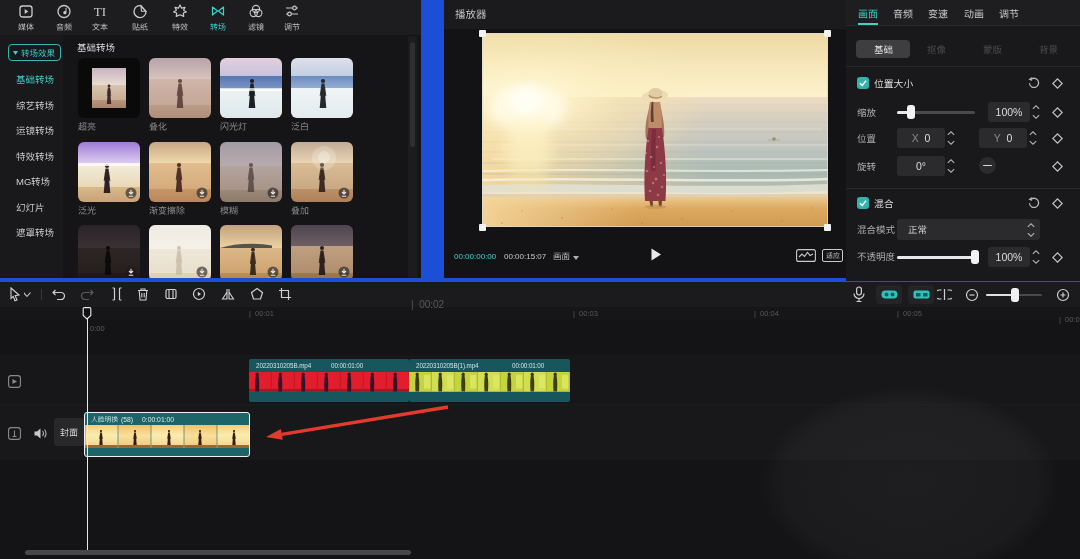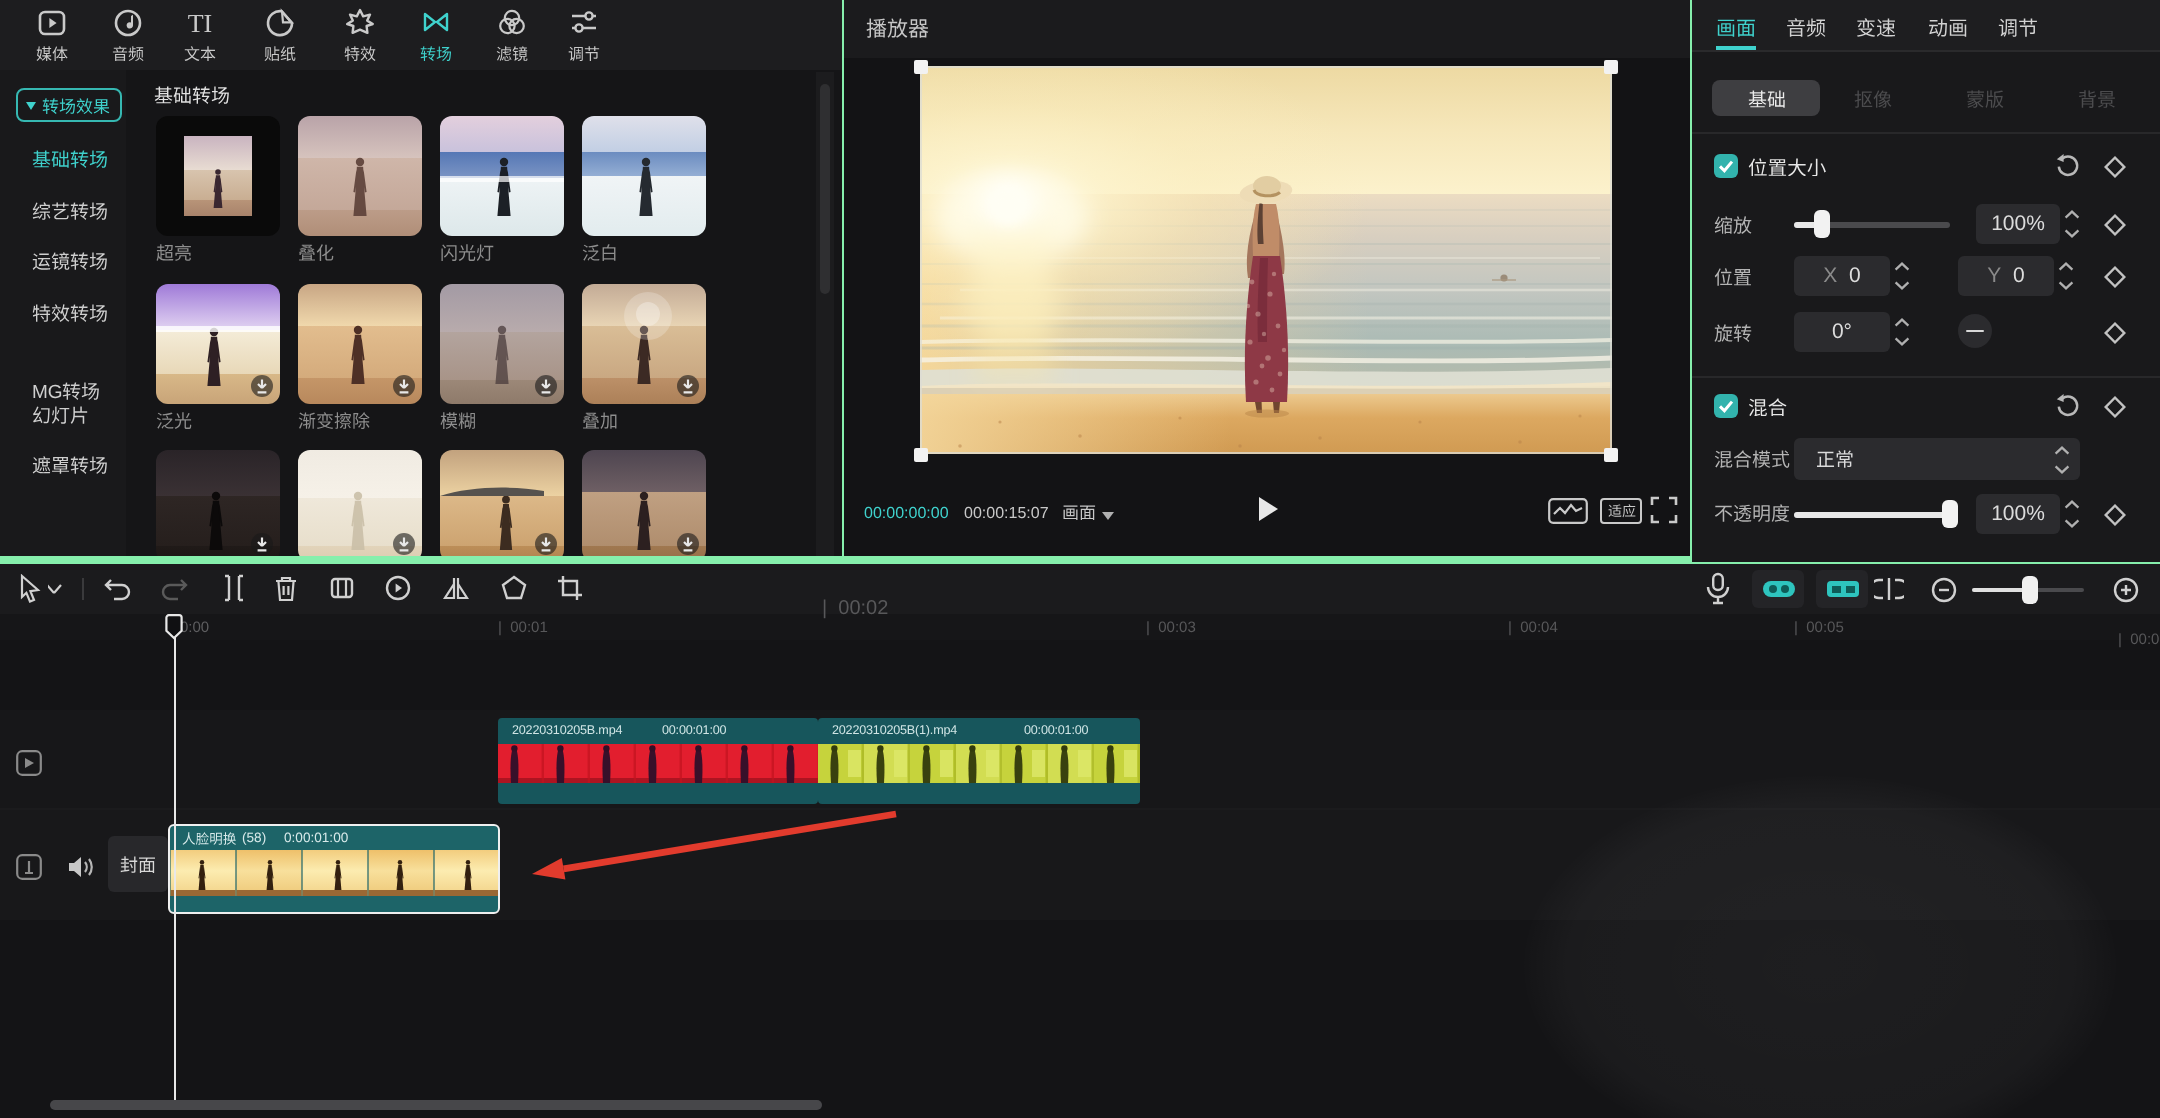--- a/index.html
+++ b/index.html
@@ -1,19 +1,19 @@
 <!DOCTYPE html>
 <html><head><meta charset="utf-8"><style>
 *{margin:0;padding:0;box-sizing:border-box}
 html,body{width:1080px;height:559px;background:#000;overflow:hidden}
 body{font-family:"Liberation Sans",sans-serif;-webkit-font-smoothing:antialiased}
 .a{position:absolute}
 .panel{position:absolute;overflow:hidden}
 </style></head><body>
-<div class="a" style="left:0;top:0;width:1080px;height:415px;background:#86efac">
+<div class="a" style="left:0;top:0;width:1080px;height:415px;background:#1d4ed8">
 <div class="panel" style="left:0;top:0;width:421px;height:278px;background:#151517">
 <div class="a" style="left:0;top:0;width:421px;height:35px;background:#1d1d1f"></div>
 <svg class="a" style="left:18px;top:3px" width="16" height="17" viewBox="0 0 16 17">
         <rect x="2" y="3" width="12" height="11" rx="2.5" fill="none" stroke="#c9c9c9" stroke-width="1.3"></rect>
         <path d="M6.7 6l3.6 2.5-3.6 2.5z" fill="#c9c9c9"></path>
       </svg>
 <svg style="position:absolute;left:18.0px;top:23px;" width="16.0" height="8" viewBox="0 -860 2000 1000">
         <path d="M294 -564C283 -429 261 -316 226 -226C198 -250 169 -274 140 -295C159 -373 179 -467 196 -564ZM63 -269C107 -237 154 -198 197 -158C155 -76 101 -18 34 19C50 33 69 61 79 78C149 35 206 -25 250 -106C280 -74 306 -44 323 -18L376 -71C354 -102 321 -138 283 -175C329 -288 356 -436 366 -629L323 -636L311 -634H208C220 -704 229 -773 236 -835L167 -839C162 -776 153 -706 141 -634H52V-564H129C109 -453 85 -346 63 -269ZM477 -840V-731H388V-666H477V-364H632V-275H389V-210H588C532 -124 441 -45 352 -4C368 10 391 37 403 55C487 9 573 -72 632 -163V80H705V-162C763 -78 845 4 918 51C931 31 954 5 972 -9C892 -49 802 -129 745 -210H945V-275H705V-364H856V-666H946V-731H856V-840H784V-731H546V-840ZM784 -666V-577H546V-666ZM784 -518V-427H546V-518Z M1251 -836C1201 -685 1119 -535 1030 -437C1045 -420 1067 -380 1074 -363C1104 -397 1133 -436 1160 -479V78H1232V-605C1266 -673 1296 -745 1321 -816ZM1416 -175V-106H1581V74H1654V-106H1815V-175H1654V-521C1716 -347 1812 -179 1916 -84C1930 -104 1955 -130 1973 -143C1865 -230 1761 -398 1702 -566H1954V-638H1654V-837H1581V-638H1298V-566H1536C1474 -396 1369 -226 1259 -138C1276 -125 1301 -99 1313 -81C1419 -177 1517 -342 1581 -518V-175Z" fill="#c9c9c9"></path>
       </svg>
 <svg class="a" style="left:56px;top:3px" width="16" height="17" viewBox="0 0 16 17">
@@ -77,21 +77,21 @@
       </svg>
 <svg style="position:absolute;left:16px;top:100.5px;" width="38.0" height="9.5" viewBox="0 -860 4000 1000">
         <path d="M490 -538V-471H854V-538ZM493 -223C456 -153 398 -76 345 -23C361 -13 391 9 404 22C457 -36 519 -123 562 -200ZM777 -197C824 -130 877 -41 901 14L969 -19C944 -73 889 -160 841 -224ZM45 -53 59 18C147 -5 262 -34 373 -62L366 -126C246 -98 125 -69 45 -53ZM392 -354V-288H638V-4C638 6 634 9 621 10C610 11 568 11 523 10C532 29 542 57 545 75C610 76 650 76 677 65C704 53 711 35 711 -3V-288H944V-354ZM602 -826C620 -792 639 -751 652 -716H407V-548H478V-651H865V-548H939V-716H734C722 -753 698 -805 673 -845ZM61 -423C76 -430 100 -436 225 -452C181 -386 140 -333 121 -313C91 -276 68 -251 46 -247C55 -230 66 -196 69 -182C89 -194 121 -203 361 -252C359 -267 359 -295 361 -314L172 -280C248 -369 323 -480 387 -590L328 -626C309 -589 288 -551 266 -516L133 -502C191 -588 249 -700 292 -807L224 -838C186 -717 116 -586 93 -553C72 -519 56 -494 38 -491C47 -472 58 -438 61 -423Z M1154 -496V-426H1600C1188 -176 1169 -115 1169 -59C1170 11 1227 53 1351 53H1776C1883 53 1918 23 1930 -144C1907 -148 1880 -157 1859 -169C1854 -40 1838 -19 1783 -19H1343C1284 -19 1246 -33 1246 -64C1246 -102 1280 -155 1779 -449C1787 -452 1793 -456 1797 -459L1743 -498L1727 -495ZM1633 -840V-732H1364V-840H1288V-732H1057V-660H1288V-568H1364V-660H1633V-568H1709V-660H1932V-732H1709V-840Z M2081 -332C2089 -340 2120 -346 2154 -346H2243V-201L2040 -167L2056 -94L2243 -130V76H2315V-144L2450 -171L2447 -236L2315 -213V-346H2418V-414H2315V-567H2243V-414H2145C2177 -484 2208 -567 2234 -653H2417V-723H2255C2264 -757 2272 -791 2280 -825L2206 -840C2200 -801 2192 -762 2183 -723H2046V-653H2165C2142 -571 2118 -503 2107 -478C2089 -435 2075 -402 2058 -398C2067 -380 2077 -346 2081 -332ZM2426 -535V-464H2573C2552 -394 2531 -329 2513 -278H2801C2766 -228 2723 -168 2682 -115C2647 -138 2612 -160 2579 -179L2531 -131C2633 -70 2752 22 2810 81L2860 23C2830 -6 2787 -40 2738 -76C2802 -158 2871 -253 2921 -327L2868 -353L2856 -348H2616L2650 -464H2959V-535H2671L2703 -653H2923V-723H2722L2750 -830L2675 -840L2646 -723H2465V-653H2627L2594 -535Z M3411 -434C3420 -442 3452 -446 3498 -446H3569C3527 -336 3455 -245 3363 -185L3351 -243L3244 -203V-525H3354V-596H3244V-828H3173V-596H3050V-525H3173V-177C3121 -158 3074 -141 3036 -129L3061 -53C3147 -87 3260 -132 3365 -174L3363 -183C3379 -173 3406 -153 3417 -141C3513 -211 3595 -316 3640 -446H3724C3661 -232 3549 -66 3379 36C3396 46 3425 67 3437 79C3606 -34 3725 -211 3794 -446H3862C3844 -152 3823 -38 3797 -10C3787 2 3778 5 3762 4C3744 4 3706 4 3665 0C3677 20 3685 50 3686 71C3728 73 3769 74 3793 71C3822 68 3842 60 3861 36C3896 -5 3917 -129 3938 -480C3939 -491 3940 -517 3940 -517H3538C3637 -580 3742 -662 3849 -757L3793 -799L3777 -793H3375V-722H3697C3610 -643 3513 -575 3480 -554C3441 -529 3404 -508 3379 -505C3389 -486 3405 -451 3411 -434Z" fill="#cfcfcf"></path>
       </svg>
 <svg style="position:absolute;left:16px;top:126px;" width="38.0" height="9.5" viewBox="0 -860 4000 1000">
         <path d="M380 -777V-706H884V-777ZM68 -738C127 -697 206 -639 245 -604L297 -658C256 -693 175 -748 118 -786ZM375 -119C405 -132 449 -136 825 -169L864 -93L931 -128C892 -204 812 -335 750 -432L688 -403C720 -352 756 -291 789 -234L459 -209C512 -286 565 -384 606 -478H955V-549H314V-478H516C478 -377 422 -280 404 -253C383 -221 367 -198 349 -195C358 -174 371 -135 375 -119ZM252 -490H42V-420H179V-101C136 -82 86 -38 37 15L90 84C139 18 189 -42 222 -42C245 -42 280 -9 320 16C391 59 474 71 597 71C705 71 876 66 944 61C945 39 957 0 967 -21C864 -10 713 -2 599 -2C488 -2 403 -9 336 -51C297 -75 273 -95 252 -105Z M1531 -303H1838V-235H1531ZM1531 -418H1838V-352H1531ZM1629 -831 1656 -767H1446V-705H1927V-767H1732C1722 -792 1708 -822 1696 -846ZM1783 -696C1774 -665 1757 -620 1741 -587H1571L1624 -600C1618 -627 1603 -668 1587 -698L1526 -684C1540 -654 1553 -614 1558 -587H1416V-523H1950V-587H1809L1853 -680ZM1463 -470V-183H1560C1550 -60 1511 -8 1352 25C1367 38 1386 66 1393 83C1572 40 1619 -32 1631 -183H1719V-13C1719 50 1735 68 1802 68C1816 68 1873 68 1888 68C1943 68 1960 41 1966 -69C1948 -74 1920 -82 1906 -93C1904 -2 1899 10 1879 10C1867 10 1822 10 1813 10C1793 10 1789 7 1789 -14V-183H1908V-470ZM1175 -837C1145 -744 1094 -654 1035 -595C1048 -579 1068 -542 1074 -526C1108 -562 1141 -608 1170 -658H1381V-726H1205C1219 -756 1231 -787 1242 -818ZM1058 -344V-275H1193V-86C1193 -41 1158 -8 1139 4C1152 20 1172 53 1180 71C1195 52 1223 34 1401 -77C1395 -92 1387 -121 1384 -141L1264 -71V-275H1394V-344H1264V-479H1366V-547H1103V-479H1193V-344Z M2081 -332C2089 -340 2120 -346 2154 -346H2243V-201L2040 -167L2056 -94L2243 -130V76H2315V-144L2450 -171L2447 -236L2315 -213V-346H2418V-414H2315V-567H2243V-414H2145C2177 -484 2208 -567 2234 -653H2417V-723H2255C2264 -757 2272 -791 2280 -825L2206 -840C2200 -801 2192 -762 2183 -723H2046V-653H2165C2142 -571 2118 -503 2107 -478C2089 -435 2075 -402 2058 -398C2067 -380 2077 -346 2081 -332ZM2426 -535V-464H2573C2552 -394 2531 -329 2513 -278H2801C2766 -228 2723 -168 2682 -115C2647 -138 2612 -160 2579 -179L2531 -131C2633 -70 2752 22 2810 81L2860 23C2830 -6 2787 -40 2738 -76C2802 -158 2871 -253 2921 -327L2868 -353L2856 -348H2616L2650 -464H2959V-535H2671L2703 -653H2923V-723H2722L2750 -830L2675 -840L2646 -723H2465V-653H2627L2594 -535Z M3411 -434C3420 -442 3452 -446 3498 -446H3569C3527 -336 3455 -245 3363 -185L3351 -243L3244 -203V-525H3354V-596H3244V-828H3173V-596H3050V-525H3173V-177C3121 -158 3074 -141 3036 -129L3061 -53C3147 -87 3260 -132 3365 -174L3363 -183C3379 -173 3406 -153 3417 -141C3513 -211 3595 -316 3640 -446H3724C3661 -232 3549 -66 3379 36C3396 46 3425 67 3437 79C3606 -34 3725 -211 3794 -446H3862C3844 -152 3823 -38 3797 -10C3787 2 3778 5 3762 4C3744 4 3706 4 3665 0C3677 20 3685 50 3686 71C3728 73 3769 74 3793 71C3822 68 3842 60 3861 36C3896 -5 3917 -129 3938 -480C3939 -491 3940 -517 3940 -517H3538C3637 -580 3742 -662 3849 -757L3793 -799L3777 -793H3375V-722H3697C3610 -643 3513 -575 3480 -554C3441 -529 3404 -508 3379 -505C3389 -486 3405 -451 3411 -434Z" fill="#cfcfcf"></path>
       </svg>
 <svg style="position:absolute;left:16px;top:151.5px;" width="38.0" height="9.5" viewBox="0 -860 4000 1000">
         <path d="M457 -212C506 -163 559 -94 580 -48L640 -87C616 -133 562 -199 513 -246ZM642 -841V-732H447V-662H642V-536H389V-465H764V-346H405V-275H764V-13C764 1 760 5 744 5C727 7 673 7 613 5C623 26 633 58 636 80C712 80 764 78 795 67C827 55 836 33 836 -13V-275H952V-346H836V-465H958V-536H713V-662H912V-732H713V-841ZM97 -763C88 -638 69 -508 39 -424C54 -418 84 -402 97 -392C112 -438 125 -497 136 -562H212V-317C149 -299 92 -282 47 -270L63 -194L212 -242V80H284V-265L387 -299L381 -369L284 -339V-562H379V-634H284V-839H212V-634H147C152 -673 156 -712 160 -752Z M1169 -600C1137 -523 1087 -441 1035 -384C1050 -374 1077 -350 1088 -339C1140 -399 1197 -494 1234 -581ZM1334 -573C1379 -519 1426 -445 1445 -396L1505 -431C1485 -479 1436 -551 1390 -603ZM1201 -816C1230 -779 1259 -729 1273 -694H1058V-626H1513V-694H1286L1341 -719C1327 -753 1295 -804 1263 -841ZM1138 -360C1178 -321 1220 -276 1259 -230C1203 -133 1129 -55 1038 1C1054 13 1081 41 1091 55C1176 -3 1248 -79 1306 -173C1349 -118 1386 -65 1408 -23L1468 -70C1441 -118 1395 -179 1344 -240C1372 -296 1396 -358 1415 -424L1344 -437C1331 -387 1314 -341 1294 -297C1261 -333 1226 -369 1194 -400ZM1657 -588H1824C1804 -454 1774 -340 1726 -246C1685 -328 1654 -420 1633 -518ZM1645 -841C1616 -663 1566 -492 1484 -383C1500 -370 1525 -341 1535 -326C1555 -354 1573 -385 1590 -419C1615 -330 1646 -248 1684 -176C1625 -89 1546 -22 1440 27C1456 40 1482 69 1492 83C1588 33 1664 -30 1723 -109C1775 -30 1838 35 1914 79C1926 60 1950 33 1967 19C1886 -23 1820 -90 1766 -174C1831 -284 1871 -420 1897 -588H1954V-658H1677C1692 -713 1704 -771 1715 -830Z M2081 -332C2089 -340 2120 -346 2154 -346H2243V-201L2040 -167L2056 -94L2243 -130V76H2315V-144L2450 -171L2447 -236L2315 -213V-346H2418V-414H2315V-567H2243V-414H2145C2177 -484 2208 -567 2234 -653H2417V-723H2255C2264 -757 2272 -791 2280 -825L2206 -840C2200 -801 2192 -762 2183 -723H2046V-653H2165C2142 -571 2118 -503 2107 -478C2089 -435 2075 -402 2058 -398C2067 -380 2077 -346 2081 -332ZM2426 -535V-464H2573C2552 -394 2531 -329 2513 -278H2801C2766 -228 2723 -168 2682 -115C2647 -138 2612 -160 2579 -179L2531 -131C2633 -70 2752 22 2810 81L2860 23C2830 -6 2787 -40 2738 -76C2802 -158 2871 -253 2921 -327L2868 -353L2856 -348H2616L2650 -464H2959V-535H2671L2703 -653H2923V-723H2722L2750 -830L2675 -840L2646 -723H2465V-653H2627L2594 -535Z M3411 -434C3420 -442 3452 -446 3498 -446H3569C3527 -336 3455 -245 3363 -185L3351 -243L3244 -203V-525H3354V-596H3244V-828H3173V-596H3050V-525H3173V-177C3121 -158 3074 -141 3036 -129L3061 -53C3147 -87 3260 -132 3365 -174L3363 -183C3379 -173 3406 -153 3417 -141C3513 -211 3595 -316 3640 -446H3724C3661 -232 3549 -66 3379 36C3396 46 3425 67 3437 79C3606 -34 3725 -211 3794 -446H3862C3844 -152 3823 -38 3797 -10C3787 2 3778 5 3762 4C3744 4 3706 4 3665 0C3677 20 3685 50 3686 71C3728 73 3769 74 3793 71C3822 68 3842 60 3861 36C3896 -5 3917 -129 3938 -480C3939 -491 3940 -517 3940 -517H3538C3637 -580 3742 -662 3849 -757L3793 -799L3777 -793H3375V-722H3697C3610 -643 3513 -575 3480 -554C3441 -529 3404 -508 3379 -505C3389 -486 3405 -451 3411 -434Z" fill="#cfcfcf"></path>
       </svg>
-<div class="a" style="left:16px;top:191px;font-size:9.5px;color:#cfcfcf;line-height:10px">MG<svg style="vertical-align:-1.3px" width="19.0" height="9.5" viewBox="0 -860 2000 1000">
+<div class="a" style="left:16px;top:177px;font-size:9.5px;color:#cfcfcf;line-height:10px">MG<svg style="vertical-align:-1.3px" width="19.0" height="9.5" viewBox="0 -860 2000 1000">
           <path d="M81 -332C89 -340 120 -346 154 -346H243V-201L40 -167L56 -94L243 -130V76H315V-144L450 -171L447 -236L315 -213V-346H418V-414H315V-567H243V-414H145C177 -484 208 -567 234 -653H417V-723H255C264 -757 272 -791 280 -825L206 -840C200 -801 192 -762 183 -723H46V-653H165C142 -571 118 -503 107 -478C89 -435 75 -402 58 -398C67 -380 77 -346 81 -332ZM426 -535V-464H573C552 -394 531 -329 513 -278H801C766 -228 723 -168 682 -115C647 -138 612 -160 579 -179L531 -131C633 -70 752 22 810 81L860 23C830 -6 787 -40 738 -76C802 -158 871 -253 921 -327L868 -353L856 -348H616L650 -464H959V-535H671L703 -653H923V-723H722L750 -830L675 -840L646 -723H465V-653H627L594 -535Z M1411 -434C1420 -442 1452 -446 1498 -446H1569C1527 -336 1455 -245 1363 -185L1351 -243L1244 -203V-525H1354V-596H1244V-828H1173V-596H1050V-525H1173V-177C1121 -158 1074 -141 1036 -129L1061 -53C1147 -87 1260 -132 1365 -174L1363 -183C1379 -173 1406 -153 1417 -141C1513 -211 1595 -316 1640 -446H1724C1661 -232 1549 -66 1379 36C1396 46 1425 67 1437 79C1606 -34 1725 -211 1794 -446H1862C1844 -152 1823 -38 1797 -10C1787 2 1778 5 1762 4C1744 4 1706 4 1665 0C1677 20 1685 50 1686 71C1728 73 1769 74 1793 71C1822 68 1842 60 1861 36C1896 -5 1917 -129 1938 -480C1939 -491 1940 -517 1940 -517H1538C1637 -580 1742 -662 1849 -757L1793 -799L1777 -793H1375V-722H1697C1610 -643 1513 -575 1480 -554C1441 -529 1404 -508 1379 -505C1389 -486 1405 -451 1411 -434Z" fill="#cfcfcf"></path>
         </svg></div>
 <svg style="position:absolute;left:16px;top:202.5px;" width="28.5" height="9.5" viewBox="0 -860 3000 1000">
         <path d="M476 -742V-671H850C838 -240 823 -77 790 -41C779 -28 767 -24 748 -24C723 -24 662 -24 595 -30C609 -9 618 22 619 44C679 48 741 50 777 46C813 42 835 33 858 2C899 -48 912 -214 926 -701C926 -712 926 -742 926 -742ZM86 1C110 -13 149 -21 446 -75C462 -32 474 8 481 39L549 10C530 -69 476 -194 426 -290L363 -266C383 -227 403 -184 421 -140L189 -102C293 -230 397 -391 483 -556L408 -590C390 -551 370 -511 349 -473L160 -460C227 -558 294 -685 345 -807L269 -837C222 -701 141 -555 115 -518C91 -479 72 -453 52 -448C61 -427 74 -390 78 -374C96 -381 126 -387 310 -403C243 -289 177 -195 149 -162C110 -112 83 -79 59 -72C69 -52 82 -15 86 1Z M1100 -635C1095 -556 1080 -452 1056 -390L1114 -366C1140 -438 1154 -547 1157 -628ZM1380 -651C1364 -589 1332 -499 1307 -443L1353 -422C1382 -474 1415 -558 1444 -626ZM1219 -835V-515C1219 -328 1203 -128 1043 25C1060 36 1086 63 1097 80C1184 -3 1233 -100 1260 -201C1304 -153 1364 -85 1390 -49L1440 -107C1415 -136 1312 -244 1276 -276C1289 -355 1292 -436 1292 -515V-835ZM1444 -758V-685H1707V-30C1707 -12 1700 -6 1680 -5C1658 -4 1586 -4 1512 -7C1524 15 1538 52 1543 74C1638 74 1700 73 1737 60C1773 47 1786 21 1786 -30V-685H1961V-758Z M2180 -814V-481C2180 -304 2166 -119 2038 23C2057 36 2084 64 2097 82C2189 -19 2230 -141 2246 -267H2668V80H2749V-344H2254C2257 -390 2258 -435 2258 -481V-504H2903V-581H2621V-839H2542V-581H2258V-814Z" fill="#cfcfcf"></path>
       </svg>
 <svg style="position:absolute;left:16px;top:228px;" width="38.0" height="9.5" viewBox="0 -860 4000 1000">
         <path d="M66 -762C118 -713 182 -644 211 -600L270 -644C240 -688 174 -754 122 -800ZM473 -268C457 -213 425 -142 386 -99L440 -70C480 -116 507 -188 527 -247ZM568 -249C576 -193 582 -121 581 -74L639 -78C640 -125 633 -197 623 -252ZM682 -245C704 -190 726 -119 735 -72L791 -87C782 -133 758 -204 736 -258ZM802 -255C839 -201 880 -126 897 -77L953 -102C934 -149 894 -222 853 -276ZM250 -493H50V-423H179V-100C135 -83 86 -43 37 4L82 64C136 2 188 -50 225 -50C248 -50 279 -21 321 3C391 43 476 53 594 53C691 53 867 47 940 42C941 22 952 -10 960 -29C862 -18 713 -11 596 -11C487 -11 401 -18 337 -54C296 -76 273 -97 250 -106ZM588 -831C601 -805 617 -771 627 -742H345V-527C345 -411 335 -254 255 -141C271 -134 300 -113 312 -101C399 -222 413 -399 413 -526V-679H947V-742H707C696 -773 676 -815 657 -847ZM534 -654V-559H414V-498H534V-312H829V-498H946V-559H829V-654H760V-559H601V-654ZM760 -498V-371H601V-498Z M1648 -744H1816V-649H1648ZM1413 -744H1578V-649H1413ZM1184 -744H1344V-649H1184ZM1225 -266H1774V-202H1225ZM1225 -380H1774V-318H1225ZM1055 -88V-28H1460V79H1536V-28H1945V-88H1536V-149H1849V-434H1526V-487H1901V-541H1526V-592H1891V-801H1112V-592H1451V-434H1152V-149H1460V-88Z M2081 -332C2089 -340 2120 -346 2154 -346H2243V-201L2040 -167L2056 -94L2243 -130V76H2315V-144L2450 -171L2447 -236L2315 -213V-346H2418V-414H2315V-567H2243V-414H2145C2177 -484 2208 -567 2234 -653H2417V-723H2255C2264 -757 2272 -791 2280 -825L2206 -840C2200 -801 2192 -762 2183 -723H2046V-653H2165C2142 -571 2118 -503 2107 -478C2089 -435 2075 -402 2058 -398C2067 -380 2077 -346 2081 -332ZM2426 -535V-464H2573C2552 -394 2531 -329 2513 -278H2801C2766 -228 2723 -168 2682 -115C2647 -138 2612 -160 2579 -179L2531 -131C2633 -70 2752 22 2810 81L2860 23C2830 -6 2787 -40 2738 -76C2802 -158 2871 -253 2921 -327L2868 -353L2856 -348H2616L2650 -464H2959V-535H2671L2703 -653H2923V-723H2722L2750 -830L2675 -840L2646 -723H2465V-653H2627L2594 -535Z M3411 -434C3420 -442 3452 -446 3498 -446H3569C3527 -336 3455 -245 3363 -185L3351 -243L3244 -203V-525H3354V-596H3244V-828H3173V-596H3050V-525H3173V-177C3121 -158 3074 -141 3036 -129L3061 -53C3147 -87 3260 -132 3365 -174L3363 -183C3379 -173 3406 -153 3417 -141C3513 -211 3595 -316 3640 -446H3724C3661 -232 3549 -66 3379 36C3396 46 3425 67 3437 79C3606 -34 3725 -211 3794 -446H3862C3844 -152 3823 -38 3797 -10C3787 2 3778 5 3762 4C3744 4 3706 4 3665 0C3677 20 3685 50 3686 71C3728 73 3769 74 3793 71C3822 68 3842 60 3861 36C3896 -5 3917 -129 3938 -480C3939 -491 3940 -517 3940 -517H3538C3637 -580 3742 -662 3849 -757L3793 -799L3777 -793H3375V-722H3697C3610 -643 3513 -575 3480 -554C3441 -529 3404 -508 3379 -505C3389 -486 3405 -451 3411 -434Z" fill="#cfcfcf"></path>
       </svg>
 <svg style="position:absolute;left:77px;top:42.5px;" width="38.0" height="9.5" viewBox="0 -860 4000 1000">
         <path d="M684 -839V-743H320V-840H245V-743H92V-680H245V-359H46V-295H264C206 -224 118 -161 36 -128C52 -114 74 -88 85 -70C182 -116 284 -201 346 -295H662C723 -206 821 -123 917 -82C929 -100 951 -127 967 -141C883 -171 798 -229 741 -295H955V-359H760V-680H911V-743H760V-839ZM320 -680H684V-613H320ZM460 -263V-179H255V-117H460V-11H124V53H882V-11H536V-117H746V-179H536V-263ZM320 -557H684V-487H320ZM320 -430H684V-359H320Z M1051 -787V-718H1173C1145 -565 1100 -423 1029 -328C1041 -308 1058 -266 1063 -247C1082 -272 1100 -299 1116 -329V34H1180V-46H1369V-479H1182C1208 -554 1229 -635 1245 -718H1392V-787ZM1180 -411H1305V-113H1180ZM1422 -350V17H1858V70H1930V-350H1858V-56H1714V-421H1904V-745H1833V-488H1714V-834H1640V-488H1514V-745H1446V-421H1640V-56H1498V-350Z M2081 -332C2089 -340 2120 -346 2154 -346H2243V-201L2040 -167L2056 -94L2243 -130V76H2315V-144L2450 -171L2447 -236L2315 -213V-346H2418V-414H2315V-567H2243V-414H2145C2177 -484 2208 -567 2234 -653H2417V-723H2255C2264 -757 2272 -791 2280 -825L2206 -840C2200 -801 2192 -762 2183 -723H2046V-653H2165C2142 -571 2118 -503 2107 -478C2089 -435 2075 -402 2058 -398C2067 -380 2077 -346 2081 -332ZM2426 -535V-464H2573C2552 -394 2531 -329 2513 -278H2801C2766 -228 2723 -168 2682 -115C2647 -138 2612 -160 2579 -179L2531 -131C2633 -70 2752 22 2810 81L2860 23C2830 -6 2787 -40 2738 -76C2802 -158 2871 -253 2921 -327L2868 -353L2856 -348H2616L2650 -464H2959V-535H2671L2703 -653H2923V-723H2722L2750 -830L2675 -840L2646 -723H2465V-653H2627L2594 -535Z M3411 -434C3420 -442 3452 -446 3498 -446H3569C3527 -336 3455 -245 3363 -185L3351 -243L3244 -203V-525H3354V-596H3244V-828H3173V-596H3050V-525H3173V-177C3121 -158 3074 -141 3036 -129L3061 -53C3147 -87 3260 -132 3365 -174L3363 -183C3379 -173 3406 -153 3417 -141C3513 -211 3595 -316 3640 -446H3724C3661 -232 3549 -66 3379 36C3396 46 3425 67 3437 79C3606 -34 3725 -211 3794 -446H3862C3844 -152 3823 -38 3797 -10C3787 2 3778 5 3762 4C3744 4 3706 4 3665 0C3677 20 3685 50 3686 71C3728 73 3769 74 3793 71C3822 68 3842 60 3861 36C3896 -5 3917 -129 3938 -480C3939 -491 3940 -517 3940 -517H3538C3637 -580 3742 -662 3849 -757L3793 -799L3777 -793H3375V-722H3697C3610 -643 3513 -575 3480 -554C3441 -529 3404 -508 3379 -505C3389 -486 3405 -451 3411 -434Z" fill="#e2e2e2"></path>
@@ -430,21 +430,21 @@
           <path d="M-1.05 -16.4 L1.05 -16.4 L1.5 -8 L2.2 0 L-2.2 0 L-1.5 -8 Z"></path>
           <path d="M-1.2 -15.4 L-2.2 -8 L-1.6 -7.8 L-0.8 -13.4 Z M1.2 -15.4 L2.2 -8 L1.6 -7.8 L0.8 -13.4 Z"></path>
         </g>
         <g>
           <circle cx="53" cy="47" r="5.5" fill="rgba(25,25,25,0.6)"></circle>
           <path d="M53 43.8v4.2m0 0l-2-2m2 2l2-2" stroke="#e8e8e8" stroke-width="1.1" fill="none"></path>
           <path d="M50.8 50.2h4.4" stroke="#e8e8e8" stroke-width="1.1"></path>
         </g>
       </svg>
 </div>
-<div class="panel" style="left:422px;top:0;width:423px;height:278px;background:#131315">
+<div class="panel" style="left:444px;top:0;width:423px;height:278px;background:#131315">
 <div class="a" style="left:0;top:0;width:423px;height:29px;background:#1b1b1d"></div>
 <svg style="position:absolute;left:11px;top:9px;" width="31.5" height="10.5" viewBox="0 -860 3000 1000">
         <path d="M809 -734C793 -689 761 -624 735 -579H677V-743C762 -752 842 -764 905 -778L862 -834C744 -806 533 -786 359 -777C366 -762 375 -737 377 -721C450 -724 530 -729 608 -736V-579H348V-516H547C488 -439 392 -368 302 -333C318 -319 339 -294 350 -277C368 -285 387 -295 405 -306V79H472V35H825V73H895V-306L928 -288C940 -306 961 -331 976 -344C893 -378 801 -446 742 -516H947V-579H802C826 -619 852 -669 875 -714ZM424 -697C444 -660 469 -610 480 -579L543 -602C531 -631 505 -679 484 -716ZM608 -493V-329H677V-500C731 -426 814 -353 893 -307H406C482 -353 557 -421 608 -493ZM608 -250V-165H472V-250ZM673 -250H825V-165H673ZM608 -109V-22H472V-109ZM673 -109H825V-22H673ZM167 -839V-638H42V-568H167V-362L28 -314L44 -241L167 -287V-7C167 7 162 11 150 11C138 12 99 12 56 10C65 31 75 62 77 80C141 81 179 78 203 66C228 55 237 34 237 -7V-313L343 -354L330 -422L237 -388V-568H345V-638H237V-839Z M1206 -823C1225 -780 1248 -723 1257 -686L1326 -709C1316 -743 1293 -799 1272 -842ZM1044 -678V-608H1162V-400C1162 -258 1147 -100 1025 30C1043 43 1068 63 1081 79C1214 -63 1234 -233 1234 -399V-405H1371C1364 -130 1357 -33 1340 -11C1333 1 1324 3 1310 3C1294 3 1257 3 1216 -1C1226 18 1233 48 1235 69C1278 71 1320 71 1344 68C1371 66 1387 58 1404 35C1430 1 1436 -111 1442 -440C1443 -451 1443 -475 1443 -475H1234V-608H1488V-678ZM1625 -583H1813C1793 -456 1763 -348 1717 -257C1673 -349 1642 -457 1622 -574ZM1612 -841C1582 -668 1527 -500 1445 -395C1462 -381 1491 -353 1503 -338C1530 -374 1555 -416 1577 -463C1601 -359 1632 -265 1673 -183C1614 -98 1536 -32 1431 17C1446 32 1468 65 1475 82C1575 31 1653 -33 1713 -113C1767 -31 1834 34 1918 78C1930 58 1954 29 1971 14C1882 -27 1813 -95 1759 -181C1822 -289 1862 -421 1888 -583H1962V-653H1647C1663 -709 1677 -768 1689 -828Z M2196 -730H2366V-589H2196ZM2622 -730H2802V-589H2622ZM2614 -484C2656 -468 2706 -443 2740 -420H2452C2475 -452 2495 -485 2511 -518L2437 -532V-795H2128V-524H2431C2415 -489 2392 -454 2364 -420H2052V-353H2298C2230 -293 2141 -239 2030 -198C2045 -184 2064 -158 2072 -141L2128 -165V80H2198V51H2365V74H2437V-229H2246C2305 -267 2355 -309 2396 -353H2582C2624 -307 2679 -264 2739 -229H2555V80H2624V51H2802V74H2875V-164L2924 -148C2934 -166 2955 -194 2972 -208C2863 -234 2751 -288 2675 -353H2949V-420H2774L2801 -449C2768 -475 2704 -506 2653 -524ZM2553 -795V-524H2875V-795ZM2198 -15V-163H2365V-15ZM2624 -15V-163H2802V-15Z" fill="#c6c6c6"></path>
       </svg>
 <svg class="a" style="left:38px;top:33px" width="346" height="194" viewBox="0 0 346 194">
 <defs>
 <linearGradient id="sky" x1="0" y1="0" x2="0" y2="1">
  <stop offset="0" stop-color="#edd9a2"></stop>
             <stop offset="0.5" stop-color="#f6e7ba"></stop>
             <stop offset="1" stop-color="#fcf2cd"></stop>
@@ -786,21 +786,21 @@
         <path d="M4.5 7 h5" stroke="#d0d0d0" stroke-width="1.2"></path>
       </svg>
 <div class="a" style="left:986px;top:12px;width:56px;height:2px;background:#4a4a4d;border-radius:1px"></div>
 <div class="a" style="left:986px;top:12px;width:29px;height:2px;background:#e0e0e0;border-radius:1px"></div>
 <div class="a" style="left:1011px;top:6px;width:8px;height:14px;background:#f0f0f0;border-radius:3px"></div>
 <svg class="a" style="left:1056px;top:6px" width="14" height="14" viewBox="0 0 14 14">
 <circle cx="7" cy="7" r="5.5" fill="none" stroke="#d0d0d0" stroke-width="1.2"></circle>
         <path d="M4.5 7 h5 M7 4.5 v5" stroke="#d0d0d0" stroke-width="1.2"></path>
       </svg>
 <div class="a" style="left:0;top:25px;width:1080px;height:13px;background:#161618"></div>
-<div class="a" style="left:90px;top:27px;font-size:7.5px;color:#5e5e60">0:00</div>
+<div class="a" style="left:90px;top:42px;font-size:7.5px;color:#5e5e60">0:00</div>
 <div class="a" style="left:249px;top:27px;font-size:7.5px;color:#58585a">|&nbsp;&nbsp;00:01</div>
 <div class="a" style="left:411px;top:17px;font-size:10px;color:#58585a">|&nbsp;&nbsp;00:02</div>
 <div class="a" style="left:573px;top:27px;font-size:7.5px;color:#58585a">|&nbsp;&nbsp;00:03</div>
 <div class="a" style="left:754px;top:27px;font-size:7.5px;color:#58585a">|&nbsp;&nbsp;00:04</div>
 <div class="a" style="left:897px;top:27px;font-size:7.5px;color:#58585a">|&nbsp;&nbsp;00:05</div>
 <div class="a" style="left:1059px;top:33px;font-size:7.5px;color:#58585a">|&nbsp;&nbsp;00:0</div>
 <div class="a" style="left:249px;top:77px;width:160px;height:42.5px;background:#17565c;border-radius:2px;overflow:hidden">
         <div class="a" style="left:7px;top:3px;font-size:6.3px;color:#cfe4e4;white-space:nowrap;letter-spacing:-0.1px">20220310205B.mp4</div>
         <div class="a" style="left:82px;top:3px;font-size:6.3px;color:#cfe4e4;white-space:nowrap;letter-spacing:-0.1px">00:00:01:00</div>
         <svg class="a" style="left:0;top:13px" width="160" height="19.5" viewBox="0 0 160 19.5">

